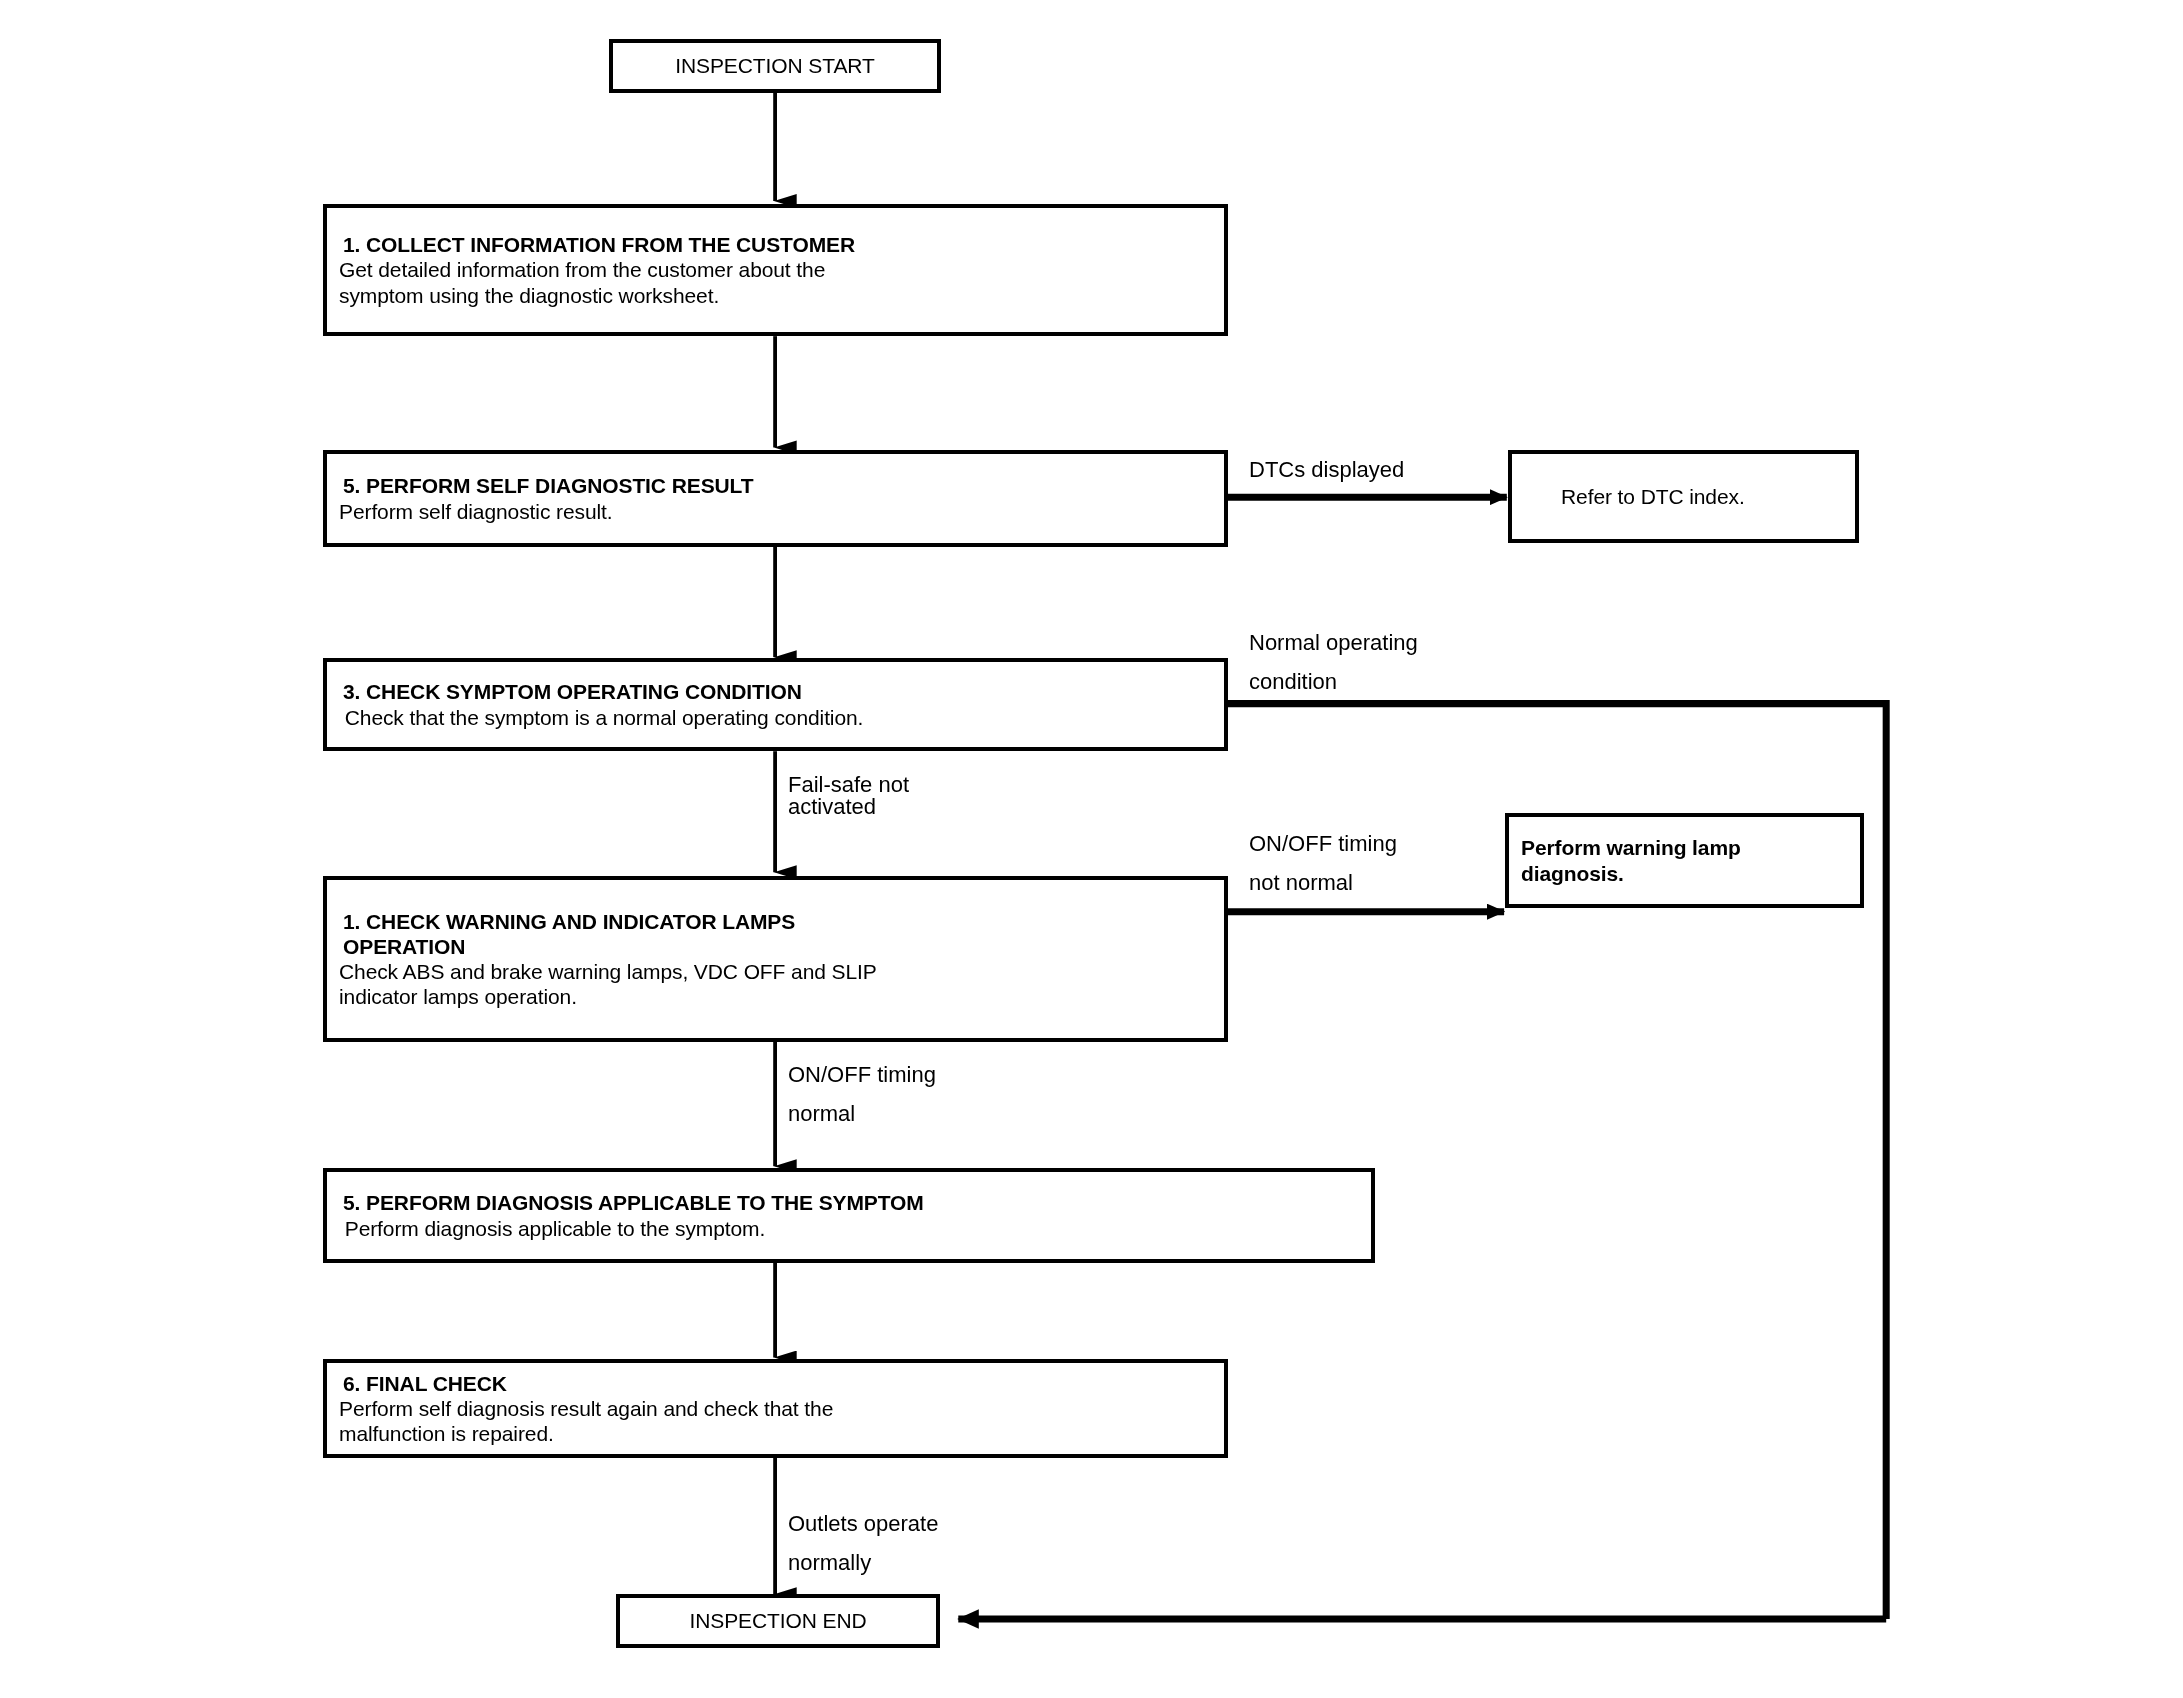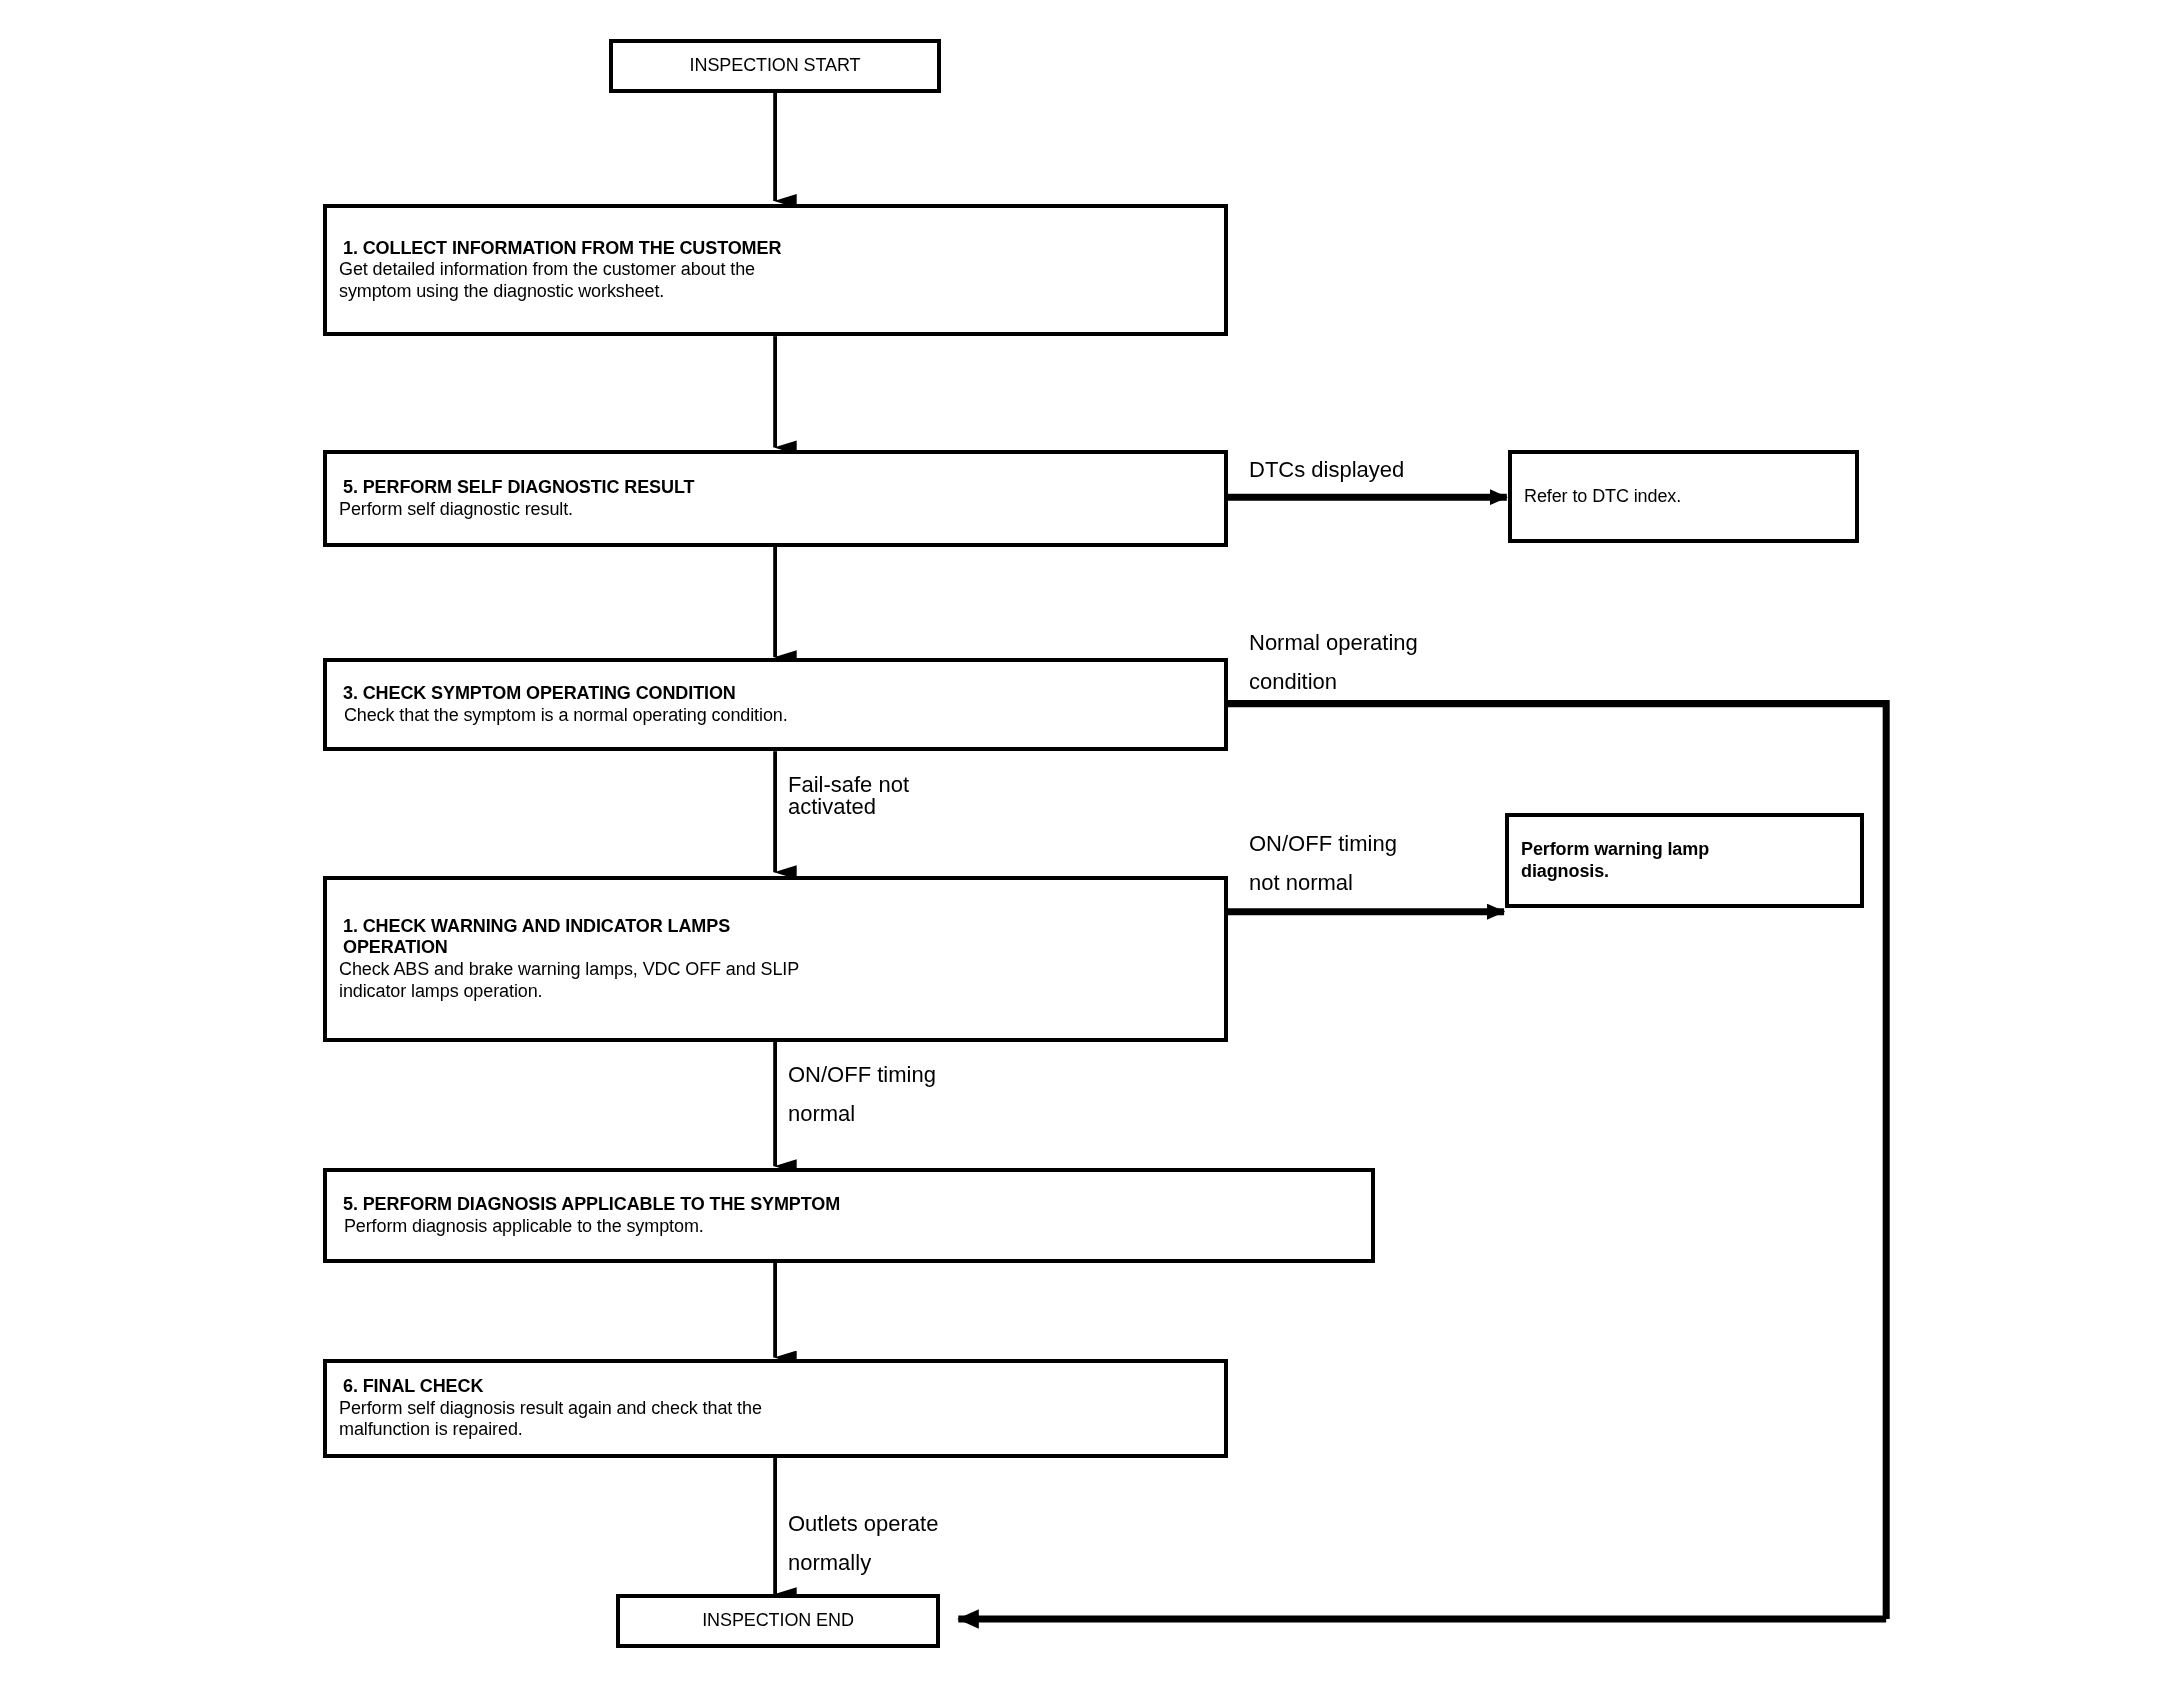--- a/index.html
+++ b/index.html
@@ -31,21 +31,21 @@
     border: 4.9px solid #000000;
     display: flex;
     flex-direction: column;
     justify-content: center;
   }
   .node-box.terminal {
     border-width: 4.3px;
     align-items: center;
   }
   .node-line {
-    font-size: 18px;
+    font-size: 21px;
     line-height: 1.20;
     letter-spacing: -0.1px;
     white-space: pre;
     padding-left: 12px;
   }
   .node-line.heading {
     font-weight: 700;
     padding-left: 16px;
   }
   .node-box.terminal .node-line {
@@ -112,21 +112,21 @@
     <div class="node-line heading">1. COLLECT INFORMATION FROM THE CUSTOMER</div>
     <div class="node-line">Get detailed information from the customer about the</div>
     <div class="node-line">symptom using the diagnostic worksheet.</div>
   </div>
 
   <div class="node-box" style="left:323px; top:450px; width:905px; height:97px;">
     <div class="node-line heading">5. PERFORM SELF DIAGNOSTIC RESULT</div>
     <div class="node-line">Perform self diagnostic result.</div>
   </div>
 
-  <div class="node-box" style="left:1508px; top:450px; width:351px; height:93px;">
+  <div class="node-box" style="left:1508px; top:450px; width:351px; height:93px;padding-left:37px;">
     <div class="node-line">Refer to DTC index.</div>
   </div>
 
   <div class="node-box" style="left:323px; top:658px; width:905px; height:93px;">
     <div class="node-line heading">3. CHECK SYMPTOM OPERATING CONDITION</div>
     <div class="node-line"> Check that the symptom is a normal operating condition.</div>
   </div>
 
   <div class="node-box" style="left:323px; top:876px; width:905px; height:166px;">
     <div class="node-line heading">1. CHECK WARNING AND INDICATOR LAMPS</div>

